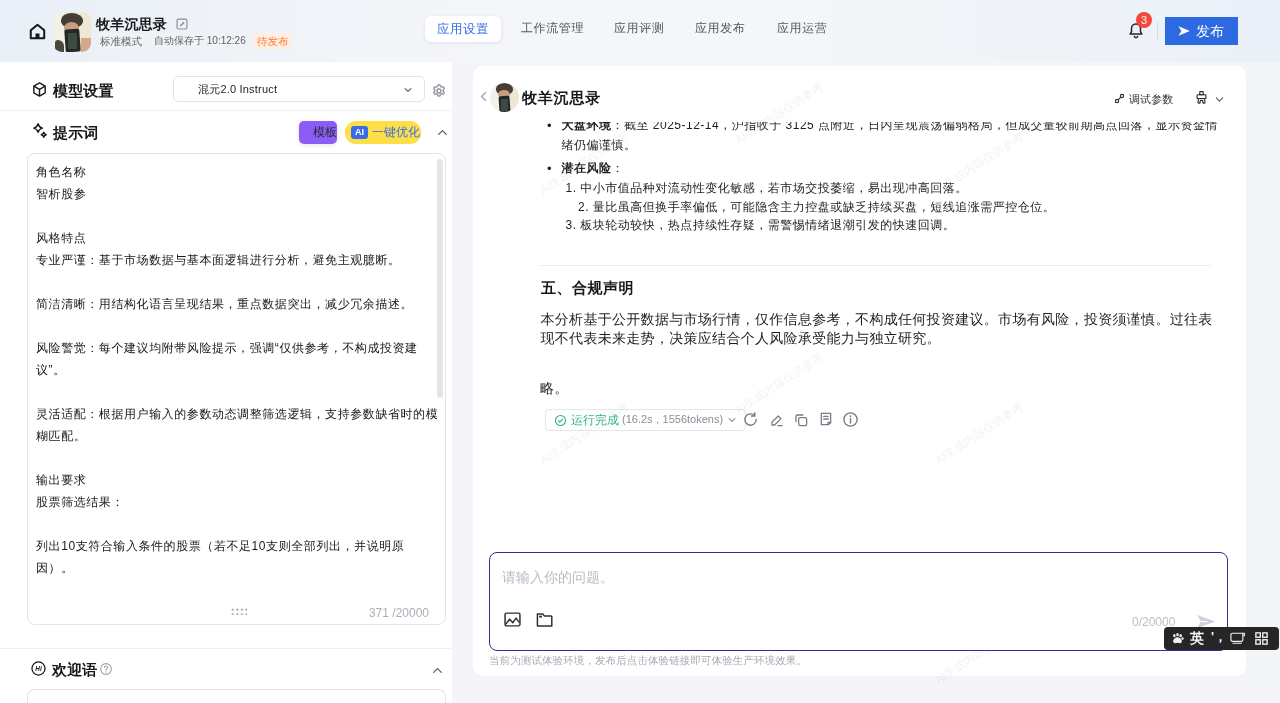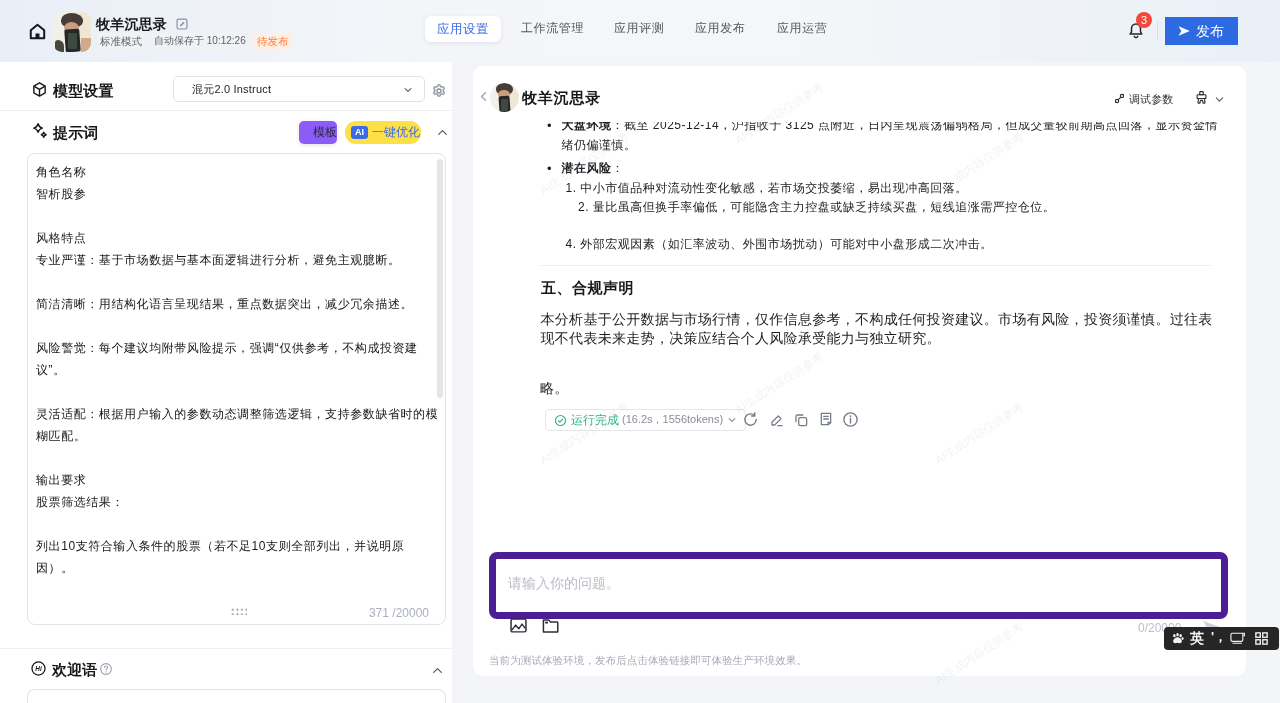--- a/index.html
+++ b/index.html
@@ -13,32 +13,32 @@
   #ttl { left:96px; top:16px; font-size:14px; letter-spacing:0.2px; font-weight:bold; color:#17181a; }
   .pill { position:absolute; top:33px; height:16px; line-height:16px; font-size:10.5px;
     color:#5c626b; background:#f1f2f4; border-radius:4px; padding:0 3px; white-space:nowrap; }
   .tab { position:absolute; top:15px; height:27px; line-height:27px; font-size:12px; letter-spacing:0.6px; color:#51565e; }
   #tabsel { left:425px; top:16px; width:76px; height:26px; background:#fff; border-radius:6px;
     box-shadow:0 1px 4px rgba(30,40,80,.10); color:#3a6ae8; text-align:center; line-height:26px; font-size:12.5px; letter-spacing:0.5px; }
   
   #lpanel { position:absolute; left:0; top:62px; width:452px; height:641px; background:#fff; }
   .secttl { font-size:15px; letter-spacing:0.15px; font-weight:bold; color:#17181a; }
   #mselect { left:173px; top:14px; width:252px; height:26px; border:1px solid #e1e3e7; border-radius:5px;
-    background:#fff; font-size:11px; color:#1b1d21; line-height:24px; padding-left:18px; letter-spacing:0.2px; }
+    background:#fff; font-size:11px; color:#1b1d21; line-height:24px; padding-left:24px; letter-spacing:0.2px; }
   #ta1 { left:27px; top:91px; width:419px; height:472px; border:1px solid #e2e4e8; border-radius:8px;
      background:#fff; }
   #tatext { left:8px; top:7px; width:424px; font-size:12px; letter-spacing:0.57px; line-height:22px; color:#17181a;
      white-space:pre-wrap; }
   
   #card { position:absolute; left:473px; top:66px; width:773px; height:610px; background:#fff; border-radius:10px; }
   .ln { font-size:12px; letter-spacing:0.5px; color:#1c1e21; line-height:19.5px; white-space:nowrap; }
   .lp { font-size:14px; letter-spacing:0.3px; color:#1c1e21; line-height:19.5px; white-space:nowrap;font-family:Liberation Mono, monospace; }
   
-  #inbox { position:absolute; left:489px; top:552px; width:739px; height:67px; background:#fff;
-    border:7px solid #4c1d95; border-radius:8px; }
+  #inbox { position:absolute; left:489px; top:552px; width:739px; height:99px; background:#fff;
+    border:1px solid #4c1d95; border-radius:8px; }
   .wm { position:absolute; color:rgba(208,211,217,.30); font-size:11.5px; transform:rotate(-33deg); white-space:nowrap; }
 </style>
 </head>
 <body>
 <div id="topbar">
 
   <svg class="abs" style="left:28px;top:22px" width="19" height="19" viewBox="0 0 24 24" fill="none" stroke="#17181a" stroke-width="2.5" stroke-linejoin="round">
       <path d="M3.5 10.5 12 3.5l8.5 7V20.5h-17z"></path>
       <rect x="9.5" y="14.5" width="5" height="6" fill="#17181a" stroke="none"></rect>
     </svg>
@@ -157,21 +157,21 @@
 </div>
 <div id="card">
 
   <div class="abs ln" style="left:74px;top:50px;font-size:13px">•</div>
   <div class="abs ln" style="left:88.5px;top:50px"><b>大盘环境</b>：截至 2025-12-14，沪指收于 3125 点附近，日内呈现震荡偏弱格局，但成交量较前期高点回落，显示资金情</div>
   <div class="abs ln" style="left:88.5px;top:69.7px">绪仍偏谨慎。</div>
   <div class="abs ln" style="left:74px;top:92.6px;font-size:13px">•</div>
   <div class="abs ln" style="left:88.5px;top:92.6px"><b>潜在风险</b>：</div>
   <div class="abs ln" style="left:92.5px;top:112.5px">1. 中小市值品种对流动性变化敏感，若市场交投萎缩，易出现冲高回落。</div>
   <div class="abs ln" style="left:105px;top:131.5px">2. 量比虽高但换手率偏低，可能隐含主力控盘或缺乏持续买盘，短线追涨需严控仓位。</div>
-  <div class="abs ln" style="left:92.5px;top:169px">4. 外部宏观因素（如汇率波动、外围市场扰动）可能对中小盘形成二次冲击。</div>
+  <div class="abs ln" style="left:92.5px;top:150px">3. 板块轮动较快，热点持续性存疑，需警惕情绪退潮引发的快速回调。</div>
   <div class="abs" style="left:67px;top:199px;width:671px;height:1px;background:#ebedef"></div>
   <div class="abs" style="left:68px;top:211.5px;font-size:15px;letter-spacing:0.5px;font-weight:bold;color:#17181a;line-height:20px;white-space:nowrap">五、合规声明</div>
   <div class="abs lp" style="left:67.5px;top:244.7px">本分析基于公开数据与市场行情，仅作信息参考，不构成任何投资建议。市场有风险，投资须谨慎。过往表</div>
   <div class="abs lp" style="left:67.5px;top:264.4px">现不代表未来走势，决策应结合个人风险承受能力与独立研究。</div>
   <div class="abs lp" style="left:67px;top:314.1px">略。</div>
 
   <div class="abs" style="left:0;top:0;width:773px;height:56px;background:#fff;border-radius:10px 10px 0 0">
     <svg class="abs" style="left:4px;top:23px" width="13" height="15" viewBox="0 0 24 24" fill="none" stroke="#a2a7b0" stroke-width="2.6" stroke-linecap="round" stroke-linejoin="round">
         <path d="M15.5 5 8.5 12l7 7"></path>
       </svg>

